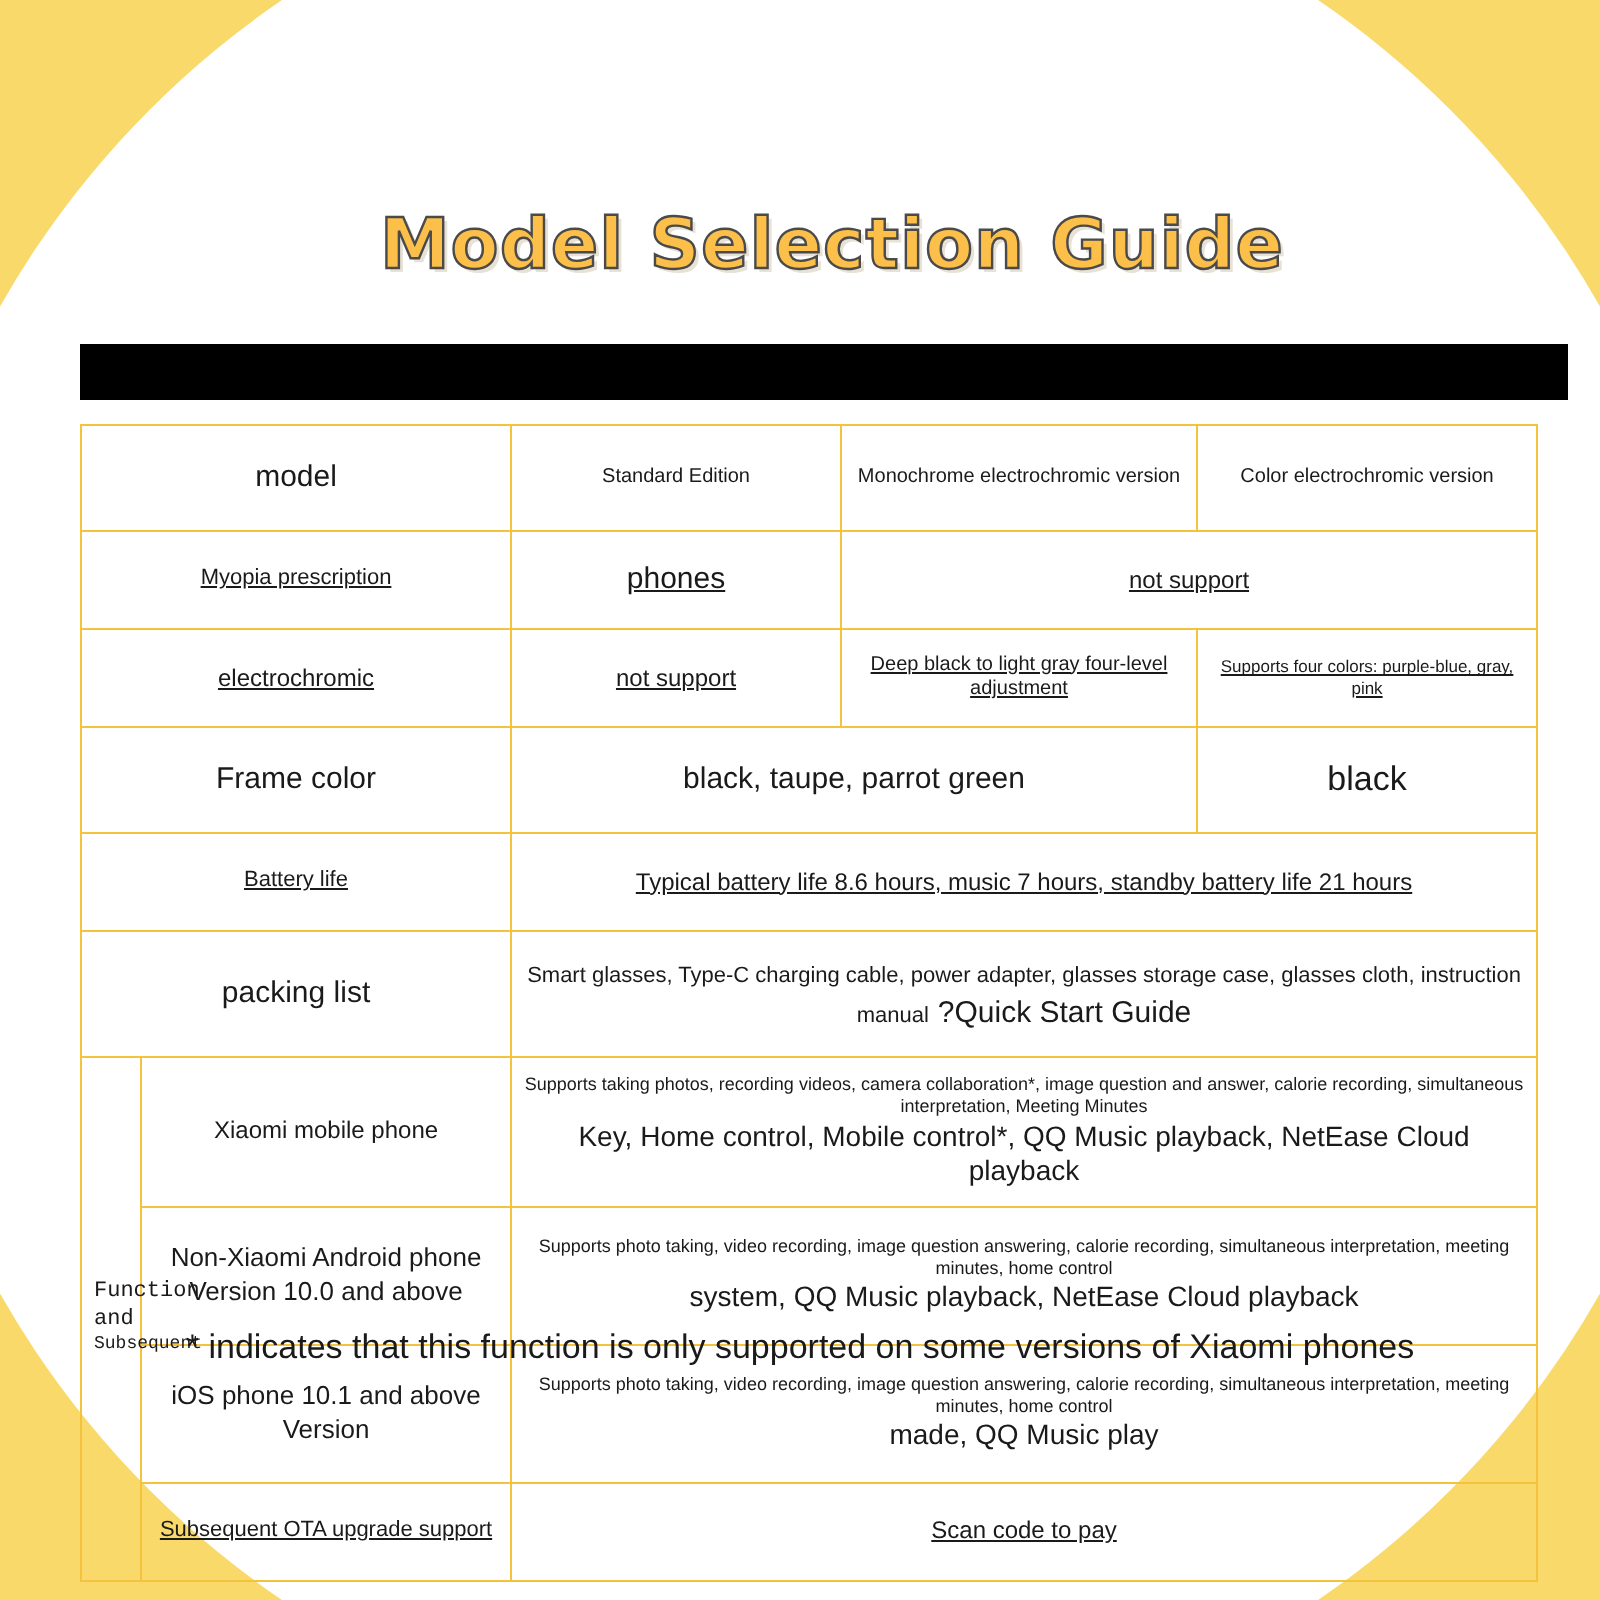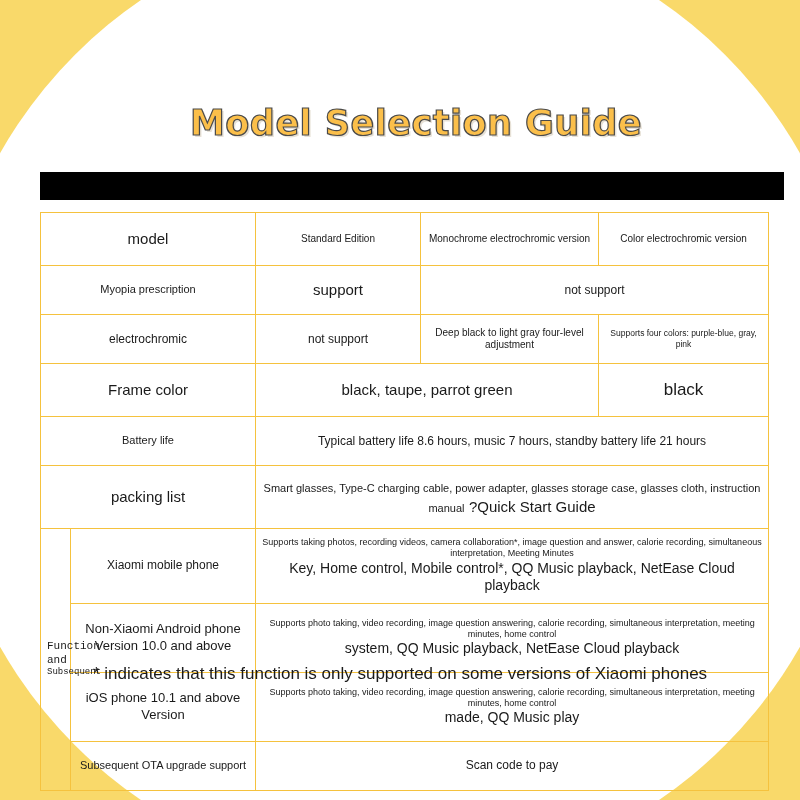--- a/index.html
+++ b/index.html
@@ -70,21 +70,21 @@
     line-height: 1.25;
   }
   .s9  { font-size: 8.5px; }
   .s10 { font-size: 10px; }
   .s11 { font-size: 11px; }
   .s12 { font-size: 12px; }
   .s13 { font-size: 13px; }
   .s15 { font-size: 15px; }
   .s17 { font-size: 17px; }
   .row-h-1 td { height: 36px; }
-  .row-h-2 td { height: 32px; }
+  .row-h-2 td { height: 32px; text-decoration: underline; }
   .footnote {
     position: absolute;
     left: 0;
     top: 664px;
     width: 800px;
     text-align: center;
     font-size: 17px;
     color: #1a1a1a;
   }
   .cell-multi .line-small { display: block; font-size: 9px; }
@@ -119,21 +119,21 @@
 
       <tr class="row-h-1">
         <td colspan="2" class="s15">model</td>
         <td class="s10">Standard Edition</td>
         <td class="s10">Monochrome electrochromic version</td>
         <td class="s10">Color electrochromic version</td>
       </tr>
 
       <tr class="row-h-2">
         <td colspan="2" class="s11">Myopia prescription</td>
-        <td class="s15">support</td>
+        <td class="s15">phones</td>
         <td colspan="2" class="s12">not support</td>
       </tr>
 
       <tr class="row-h-2">
         <td colspan="2" class="s12">electrochromic</td>
         <td class="s12">not support</td>
         <td class="s10">Deep black to light gray four-level adjustment</td>
         <td class="s9">Supports four colors: purple-blue, gray, pink</td>
       </tr>
 

